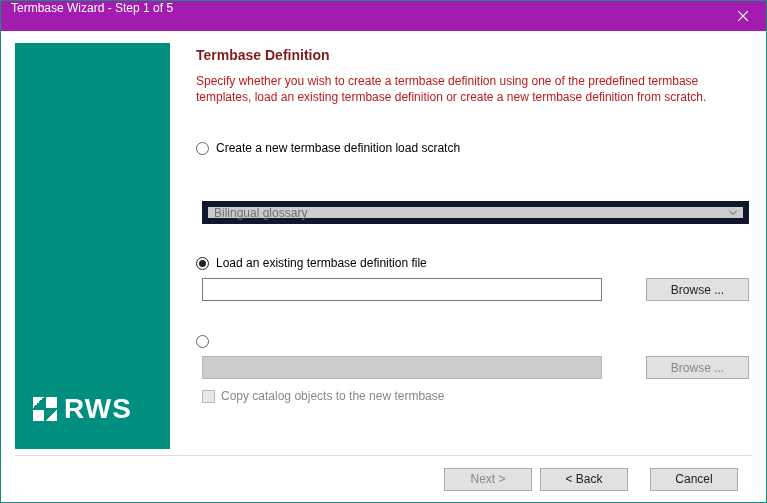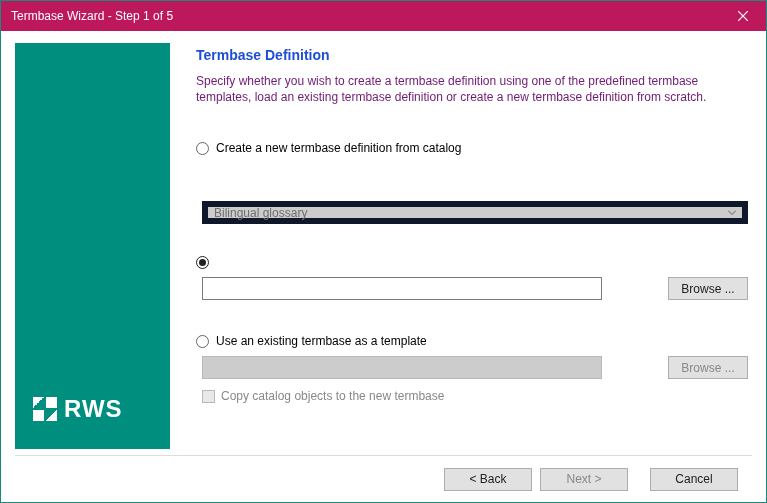--- a/index.html
+++ b/index.html
@@ -1,46 +1,46 @@
 <!DOCTYPE html>
 <html><head>
 <meta charset="utf-8">
 <style>
   * { box-sizing: border-box; }
   html, body { margin: 0; padding: 0; font-family: "Segoe UI", Tahoma, sans-serif; font-size: 12px; }
   .window { width: 767px; height: 503px; border: 1px solid #1a8a7a; background: #fff; display: flex; flex-direction: column; box-shadow: 0 2px 12px rgba(0,0,0,0.25); }
-  .titlebar { height: 30px; background: #be185d; color: #fff; display: flex; align-items: center; padding: 0 0 0 10px; }
+  .titlebar { height: 30px; background: #a21caf; color: #fff; display: flex; padding: 0 0 0 10px; }
   .titlebar .title { flex: 1; font-size: 12px; }
   .titlebar .close { width: 46px; height: 30px; display: flex; align-items: center; justify-content: center; cursor: default; }
   .titlebar .close svg { width: 10px; height: 10px; }
   .body { flex: 1; display: flex; padding: 12px 14px 6px 14px; gap: 26px; }
   .sidebar { width: 155px; background: #008e7e; position: relative; flex-shrink: 0; }
   .sidebar .logo { position: absolute; bottom: 20px; left: 18px; right: 10px; height: 40px; display: flex; align-items: center; gap: 7px; color: #fff; }
   .sidebar .logo-mark { width: 24px; height: 24px; display: grid; grid-template-columns: 1fr 1fr; grid-template-rows: 1fr 1fr; gap: 2px; }
   .sidebar .logo-mark .sq { background: #fff; width: 100%; height: 100%; }
   .sidebar .logo-mark .tri-a { background: linear-gradient(135deg, #fff 50%, transparent 50%); }
   .sidebar .logo-mark .tri-b { background: linear-gradient(-45deg, #fff 50%, transparent 50%); }
-  .sidebar .logo-text { font-size: 24px; font-weight: 600; letter-spacing: 1px; }
+  .sidebar .logo-text { font-size: 28px; font-weight: 600; letter-spacing: 1px; }
   .main { flex: 1; display: flex; flex-direction: column; padding-top: 2px; padding-right: 4px; }
-  .h1 { font-size: 14px; font-weight: 700; color: #1d4ed8; margin: 2px 0 10px 0; }
-  .desc { color: #701a75; line-height: 1.35; margin-bottom: 36px; }
+  .h1 { font-size: 14px; font-weight: 700; color: #7f1d1d; margin: 2px 0 10px 0; }
+  .desc { color: #b91c1c; line-height: 1.35; margin-bottom: 36px; }
   .opt { display: flex; align-items: center; gap: 7px; margin-bottom: 2px; cursor: default; }
   .radio { width: 13px; height: 13px; border: 1px solid #222; border-radius: 50%; background: #fff; display: inline-flex; align-items: center; justify-content: center; flex-shrink: 0; }
   .radio.selected::after { content: ""; width: 7px; height: 7px; background: #222; border-radius: 50%; }
   .radio.dim { border-color: #666; }
   .group1 { margin-bottom: 36px; }
   .group2 { margin-bottom: 32px; }
   .group3 { margin-bottom: 34px; }
   .group4 { margin-bottom: 8px; }
   .row { display: flex; align-items: center; gap: 22px; margin-top: 8px; padding-left: 6px; }
   .combo { flex: 1; height: 23px; background: #ccc; border: 6px solid #0f172a; color: #6f6f6f; display: flex; align-items: center; padding: 0 6px; position: relative; }
   .combo .chev { position: absolute; right: 6px; top: 50%; transform: translateY(-50%); width: 8px; height: 5px; }
   .input { width: 400px; height: 23px; border: 1px solid #7a7a7a; background: #fff; }
   .input.disabled { background: #ccc; border-color: #b8b8b8; }
-  .btn { height: 23px; width: 80px; background: #e1e1e1; border: 1px solid #adadad; display: inline-flex; align-items: center; justify-content: center; color: #222; cursor: default; }
+  .btn { height: 23px; width: 103px; background: #e1e1e1; border: 1px solid #adadad; display: inline-flex; align-items: center; justify-content: center; color: #222; cursor: default; }
   .btn.disabled { color: #888; }
   .chk-row { display: flex; align-items: center; gap: 6px; padding-left: 6px; margin-top: 10px; color: #888; }
   .chk { width: 13px; height: 13px; border: 1px solid #b8b8b8; background: #e8e8e8; }
   .sep { height: 1px; background: #ddd; margin: 0 14px; }
   .footer { height: 46px; display: flex; align-items: center; justify-content: flex-end; gap: 8px; padding: 0 14px; }
   .footer .btn { width: 88px; }
   .footer .gap { width: 6px; }
 </style>
 </head>
 <body>
@@ -69,76 +69,76 @@
       </div>
     </div>
 
     <div class="main">
       <div class="h1">Termbase Definition</div>
       <div class="desc">Specify whether you wish to create a termbase definition using one of the predefined termbase templates, load an existing termbase definition or create a new termbase definition from scratch.</div>
 
       <div class="group1">
         <div class="opt">
           <span class="radio dim"></span>
-          <span>Create a new termbase definition from catalog</span>
+          <span>Create a new termbase definition load scratch</span>
         </div>
       </div>
 
       <div class="group2">
         <div class="row">
           <div class="combo">
             <span>Bilingual glossary</span>
             <svg class="chev" viewBox="0 0 8 5">
                 <path d="M0 0 L4 4 L8 0" fill="none" stroke="#8a8a8a" stroke-width="1.2"></path>
               </svg>
           </div>
         </div>
       </div>
 
       <div class="group3">
         <div class="opt">
           <span class="radio selected"></span>
+          <span>Load an existing termbase definition file</span>
         </div>
         <div class="row">
           <input class="input" type="text" value="" style="">
           <div style="flex:1"></div>
           <div class="btn">
               <span>Browse ...</span>
             </div>
         </div>
       </div>
 
       <div class="group4">
         <div class="opt">
           <span class="radio dim"></span>
-          <span>Use an existing termbase as a template</span>
         </div>
         <div class="row">
           <div class="input disabled"></div>
           <div style="flex:1"></div>
           <div class="btn disabled">
               <span>Browse ...</span>
             </div>
         </div>
         <div class="chk-row">
           <span class="chk"></span>
           <span>Copy catalog objects to the new termbase</span>
         </div>
       </div>
     </div>
   </div>
 
   <div class="sep"></div>
 
   <div class="footer">
+    <div class="btn disabled">
+        <span>Next &gt;</span>
+      </div>
     <div class="btn">
         <span>&lt; Back</span>
-      </div>
-    <div class="btn disabled">
-        <span>Next &gt;</span>
       </div>
     <div class="gap"></div>
     <div class="btn">
         <span>Cancel</span>
       </div>
     <div class="gap"></div>
   </div>
 </div>
 
 </body></html>

